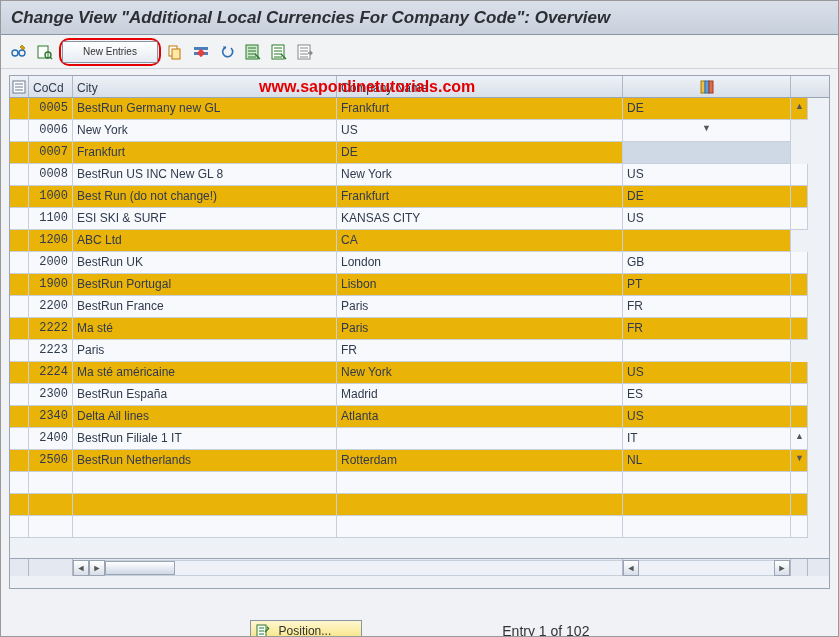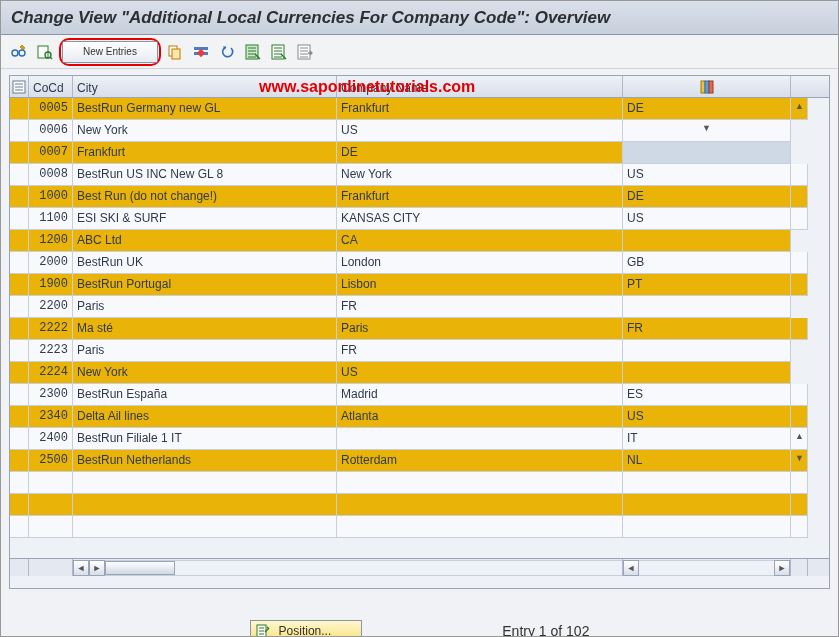--- a/index.html
+++ b/index.html
@@ -376,20 +376,21 @@
         <div class="row-sel"></div>
         <div class="cocd">1900</div>
         <div>BestRun Portugal</div>
         <div>Lisbon</div>
         <div>PT</div>
         <div class="scroll-side"></div>
       </div>
       <div class="grid-row">
         <div class="row-sel"></div>
         <div class="cocd">2200</div>
+        <div>BestRun France</div>
         <div>Paris</div>
         <div>FR</div>
         <div class="scroll-side"></div>
       </div>
       <div class="grid-row alt">
         <div class="row-sel"></div>
         <div class="cocd">2222</div>
         <div>Ma sté</div>
         <div>Paris</div>
         <div>FR</div>
@@ -398,20 +399,21 @@
       <div class="grid-row">
         <div class="row-sel"></div>
         <div class="cocd">2223</div>
         <div>Paris</div>
         <div>FR</div>
         <div class="scroll-side"></div>
       </div>
       <div class="grid-row alt">
         <div class="row-sel"></div>
         <div class="cocd">2224</div>
+        <div>Ma sté américaine</div>
         <div>New York</div>
         <div>US</div>
         <div class="scroll-side"></div>
       </div>
       <div class="grid-row">
         <div class="row-sel"></div>
         <div class="cocd">2300</div>
         <div>BestRun España</div>
         <div>Madrid</div>
         <div>ES</div>

